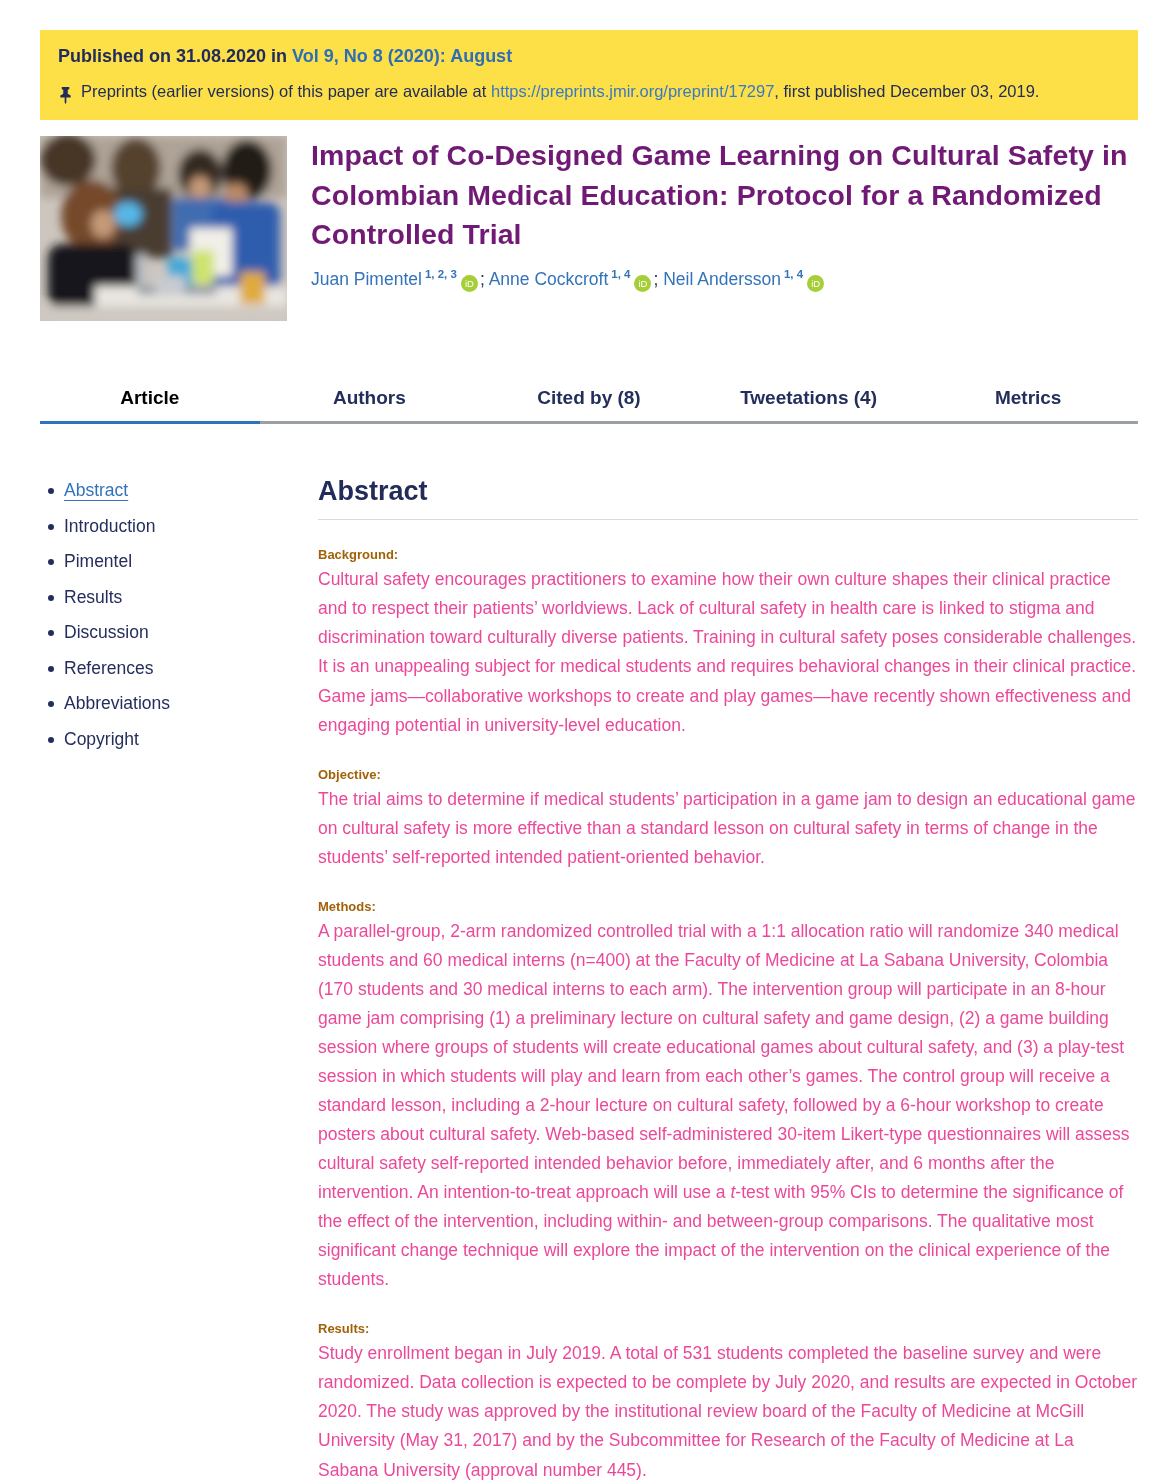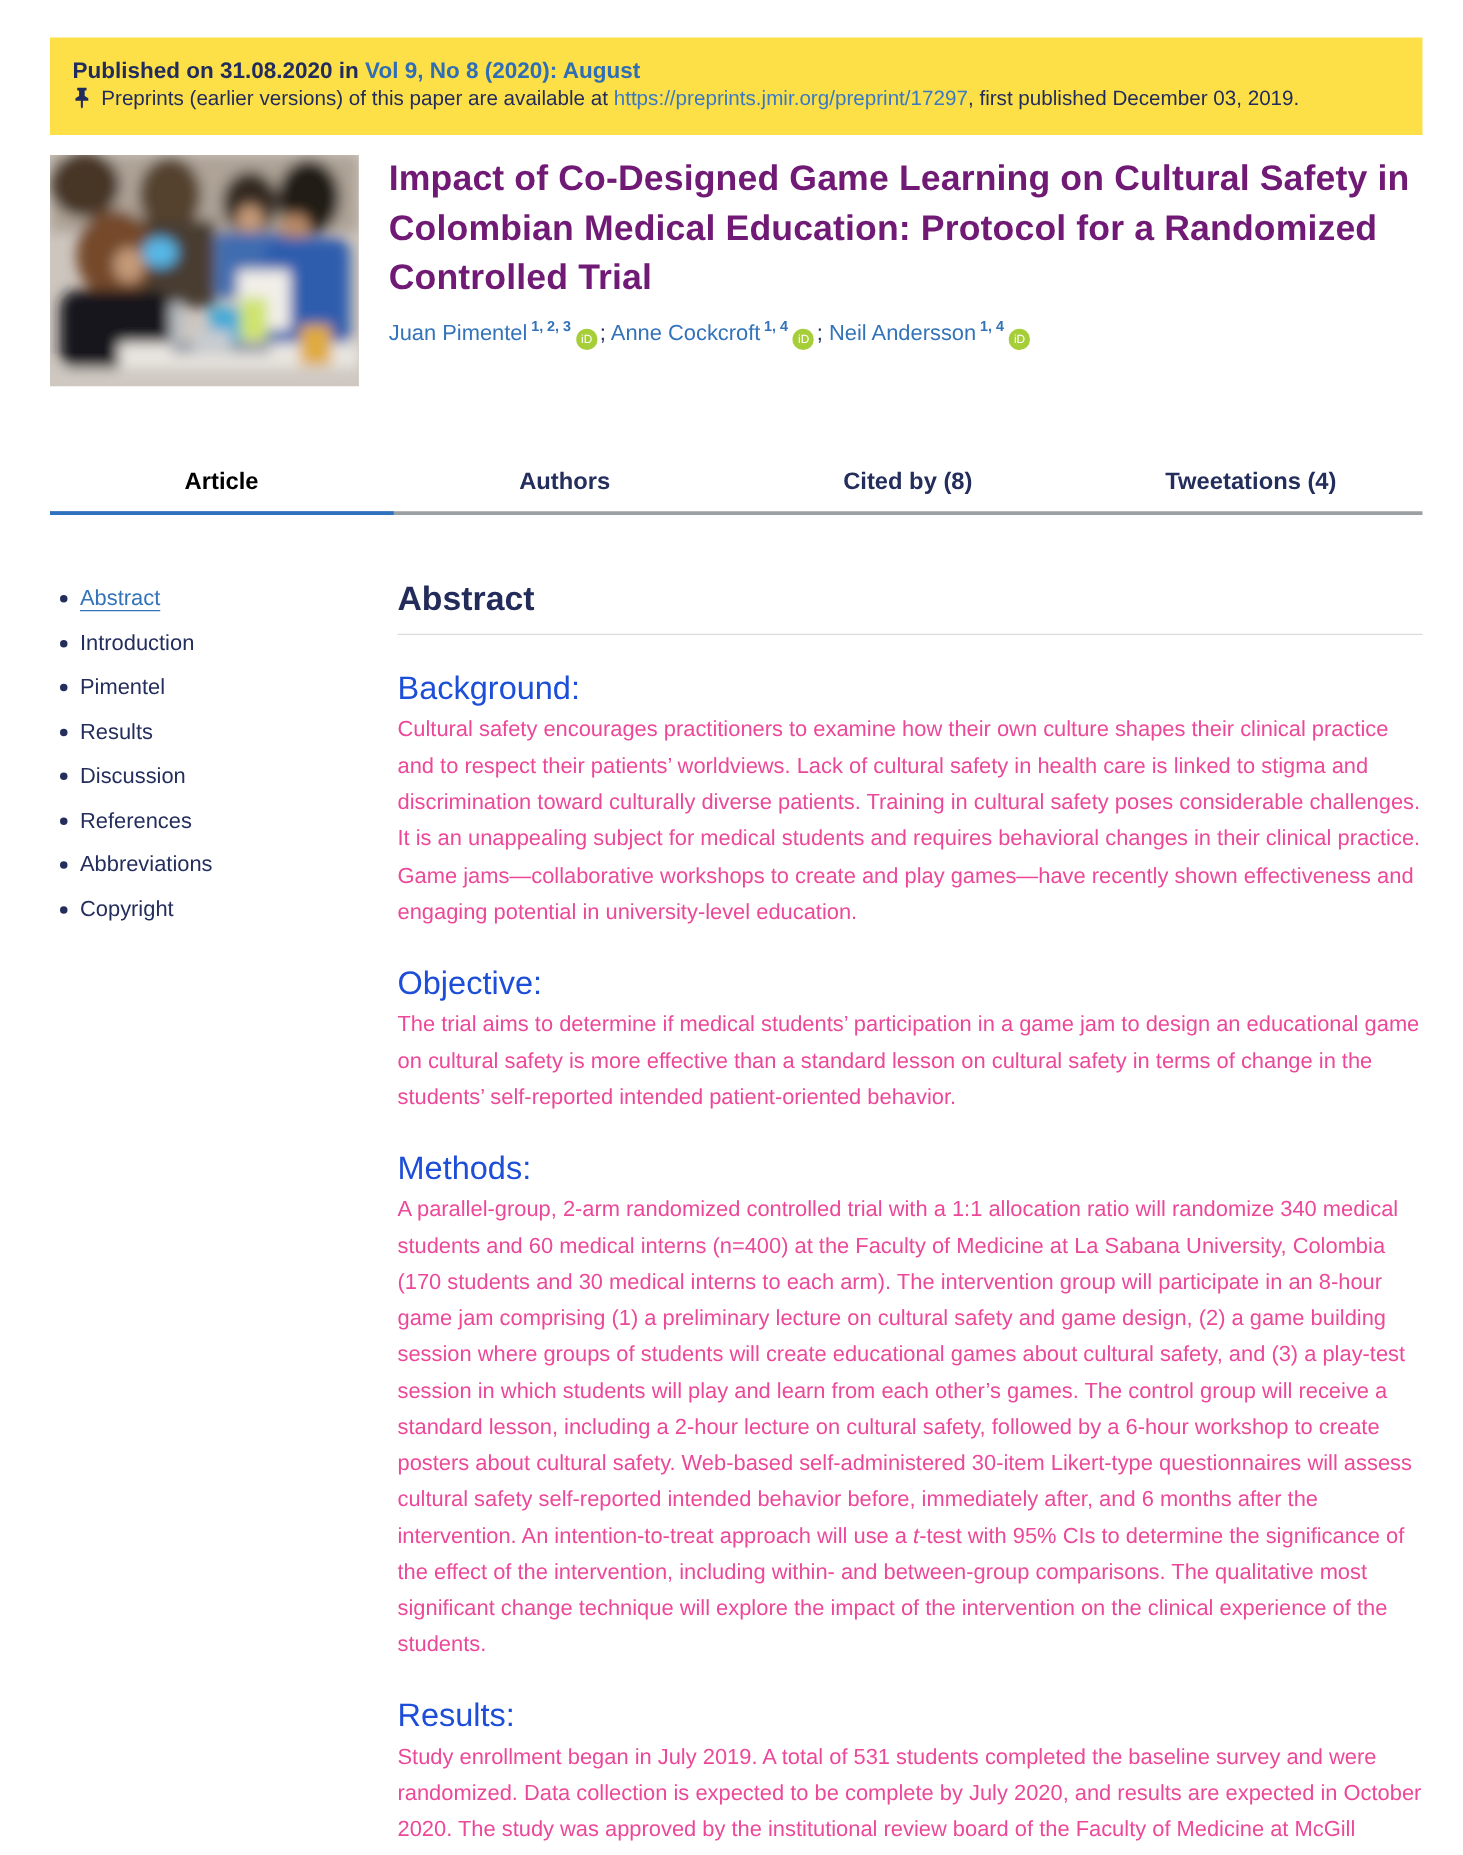--- a/index.html
+++ b/index.html
@@ -14,22 +14,23 @@
   .page { padding: 30px 32px 0 40px; }
 
   
   .notice {
     background: #fde047;
     padding: 15px 18px 16px 18px;
   }
   .pub-line { font-size: 18px; font-weight: 700; color: #222c5c; line-height: 1.3; }
   .pub-line a { color: #2f6eb5; text-decoration: none; }
   .preprint-line {
+    margin-top: 12px;
     display: flex;
-    align-items: flex-start;
+    align-items: flex-end;
     font-size: 16.5px;
     color: #222c5c;
     line-height: 1.45;
   }
   .pin { flex: 0 0 16px; margin-right: 7px; margin-top: 2px; }
   .pin svg { display: block; width: 15px; height: 17px; fill: #222c5c; }
   .preprint-line a { color: #3a79c2; text-decoration: none; }
 
   
   .art-header { display: flex; margin-top: 16px; }
@@ -83,21 +84,21 @@
   }
   .toc a { color: #242e5c; text-decoration: none; }
   .toc li.active a { color: #3373b9; text-decoration: underline; text-underline-offset: 4px; }
 
   .main { flex: 1; min-width: 0; }
   .abstract-h {
     font-size: 27px; font-weight: 700; color: #222b5a;
     padding-bottom: 12px; border-bottom: 1px solid #d9dcdf;
   }
   .sec { margin-top: 27px; }
-  .sec-h { font-size: 26px; font-weight: 400; color: #1d4ed8; margin-bottom: 3px; }
+  .sec-h { font-size: 13px; font-weight: 700; color: #a16207; margin-bottom: 3px; }
   .sec-p { font-size: 17.5px; line-height: 1.66; color: #ec4899; }
   .sec-p .it { font-style: italic; }
 </style>
 </head>
 <body>
 
 <div class="page">
 
   <div class="notice">
     <div class="pub-line">
@@ -159,20 +160,21 @@
         <a href="#" class="author-name">Neil Andersson</a><sup>1, 4</sup><span class="orcid">iD</span>
       </div>
     </div>
   </div>
 
   <div class="tabs">
     <a href="#" class="tab active">Article</a>
     <a href="#" class="tab">Authors</a>
     <a href="#" class="tab">Cited by (8)</a>
     <a href="#" class="tab">Tweetations (4)</a>
+    <a href="#" class="tab">Metrics</a>
   </div>
 
   <div class="content">
 
     <nav class="toc">
       <ul>
         <li class="active"><a href="#">Abstract</a></li>
         <li><a href="#">Introduction</a></li>
         <li><a href="#">Pimentel</a></li>
         <li><a href="#">Results</a></li>

